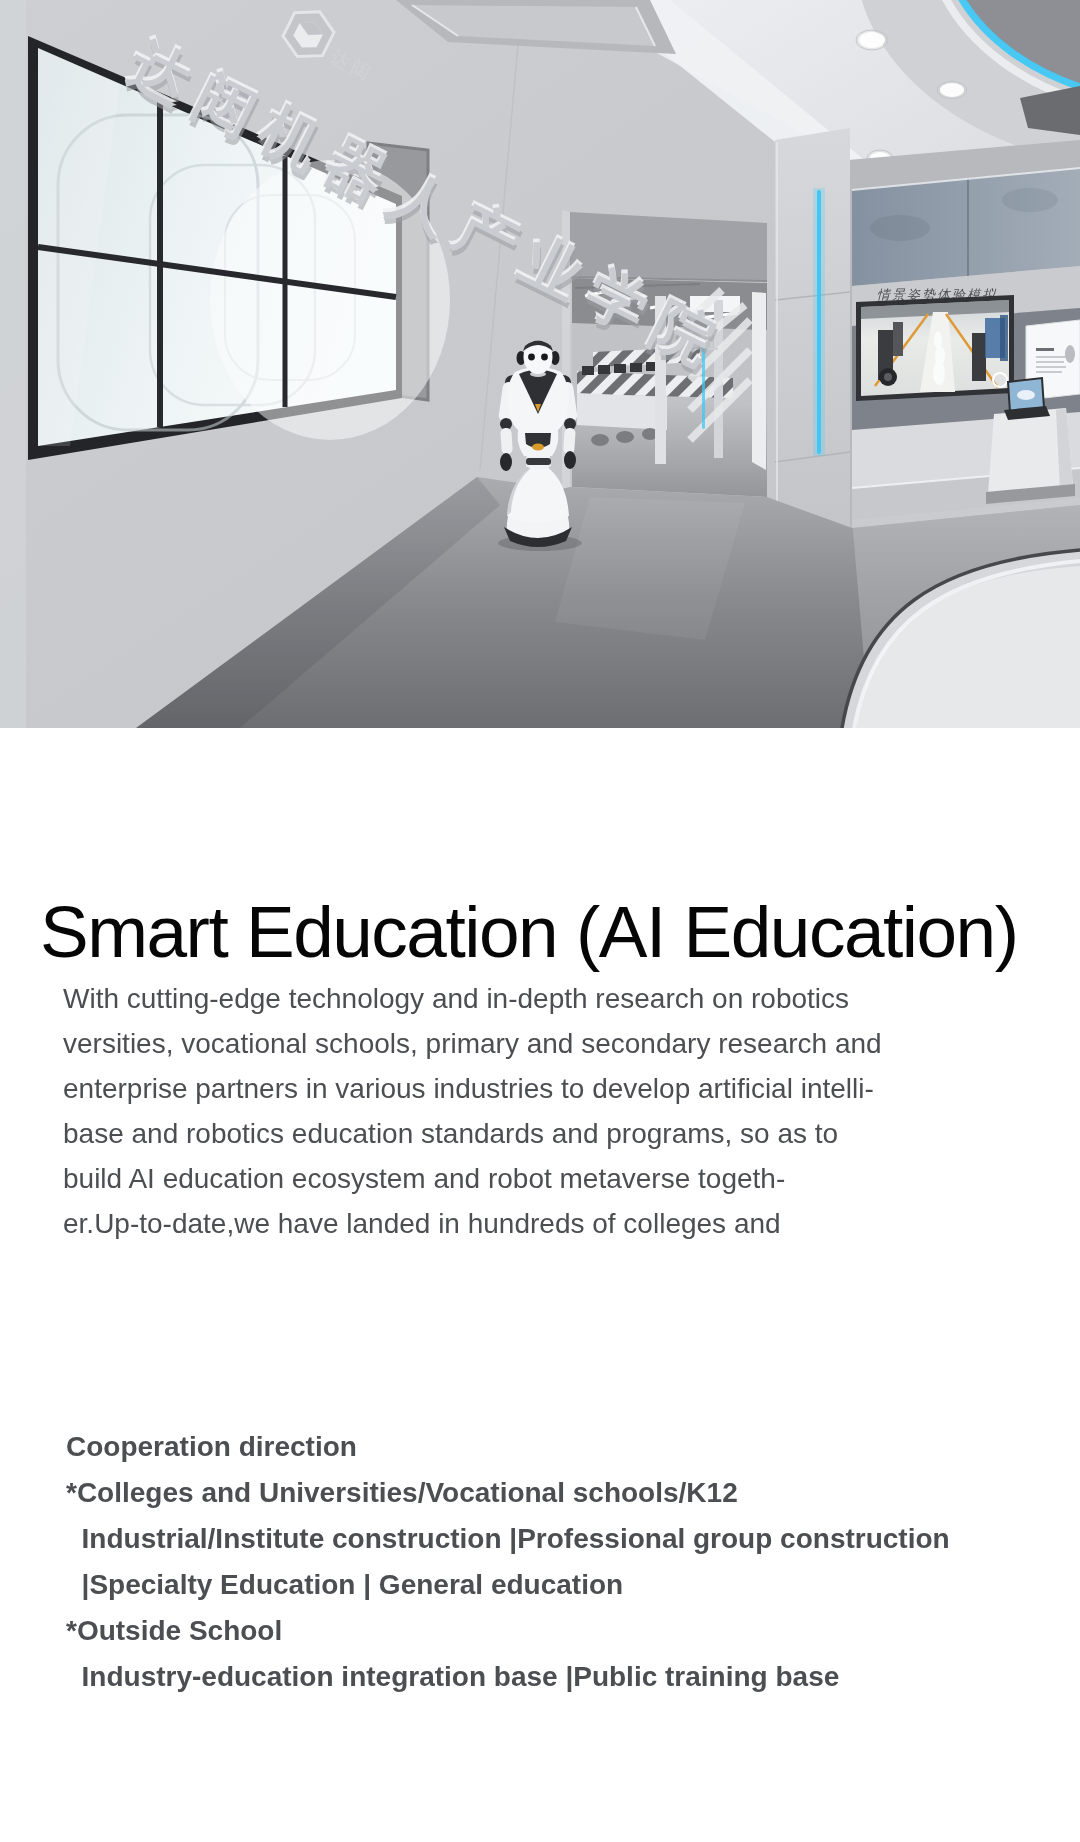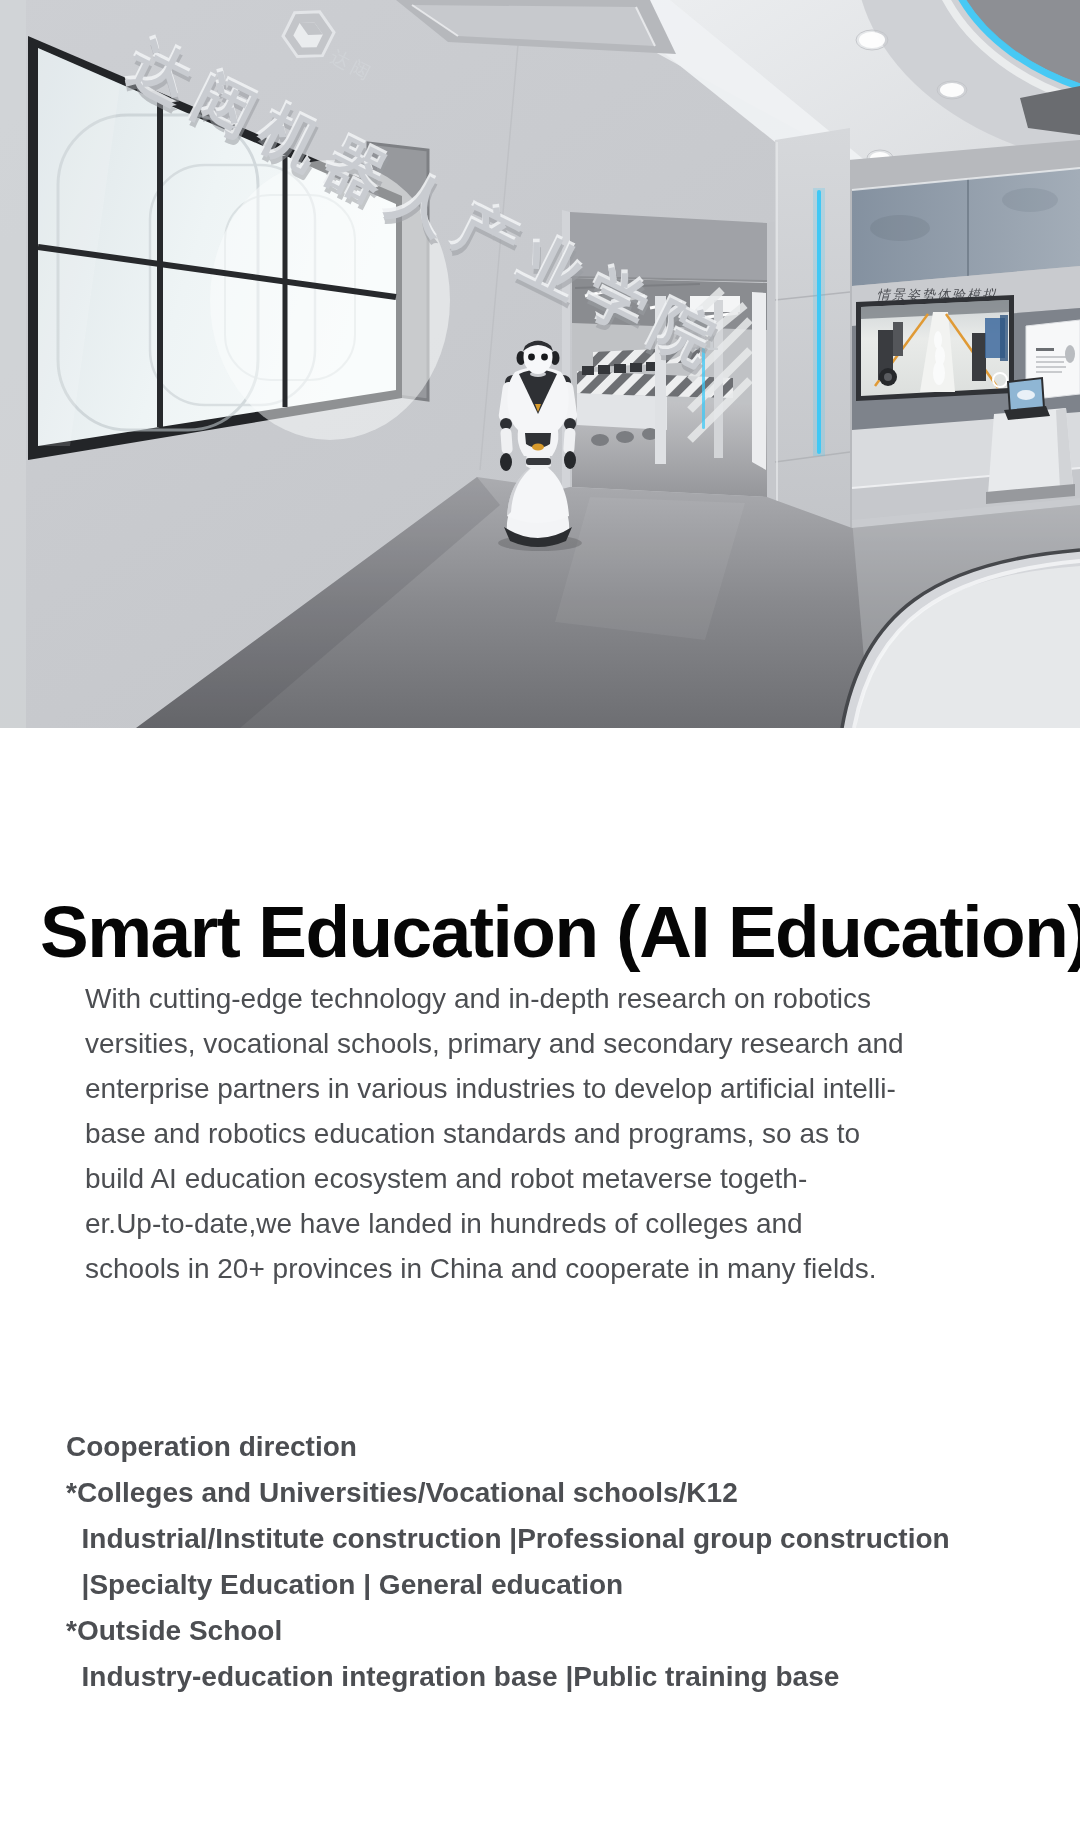--- a/index.html
+++ b/index.html
@@ -4,28 +4,28 @@
 <style>
   html,body{margin:0;padding:0;}
   body{
     width:1080px;height:1842px;background:#ffffff;position:relative;
     font-family:"Liberation Sans","DejaVu Sans",sans-serif;overflow:hidden;
   }
   .hero{position:absolute;top:0;left:0;width:1080px;height:728px;overflow:hidden;}
   .hero svg{display:block;}
   .page-title{
     position:absolute;left:40px;top:846px;width:1020px;
-    font-size:73px;font-weight:700;letter-spacing:-1.5px;line-height:1;
+    font-size:73px;font-weight:400;letter-spacing:-1.5px;line-height:1;
     color:#060606;white-space:nowrap;
   }
   .intro{
     position:absolute;left:63px;top:976px;width:960px;
     font-size:28px;color:#4c4e52;
   }
-  .intro .pline{line-height:45px;white-space:pre;margin-left:22px;}
+  .intro .pline{line-height:45px;white-space:pre;}
   .coop{
     position:absolute;left:66px;top:1424px;width:960px;
     font-size:28px;color:#4c4e52;
   }
   .coop .cline{line-height:46px;white-space:pre;font-weight:bold;}
 </style>
 </head>
 <body>
 
 <div class="hero">
@@ -325,21 +325,20 @@
 
 <h1 class="page-title">Smart Education (AI Education)</h1>
 
 <div class="intro">
   <div class="pline">With cutting-edge technology and in-depth research on robotics</div>
   <div class="pline">versities, vocational schools, primary and secondary research and</div>
   <div class="pline">enterprise partners in various industries to develop artificial intelli-</div>
   <div class="pline">base and robotics education standards and programs, so as to</div>
   <div class="pline">build AI education ecosystem and robot metaverse togeth-</div>
   <div class="pline">er.Up-to-date,we have landed in hundreds of colleges and</div>
-  <div class="pline">schools in 20+ provinces in China and cooperate in many fields.</div>
 </div>
 
 <div class="coop">
   <div class="cline">Cooperation direction</div>
   <div class="cline">*Colleges and Universities/Vocational schools/K12</div>
   <div class="cline">  Industrial/Institute construction |Professional group construction</div>
   <div class="cline">  |Specialty Education | General education</div>
   <div class="cline">*Outside School</div>
   <div class="cline">  Industry-education integration base |Public training base</div>
 </div>

